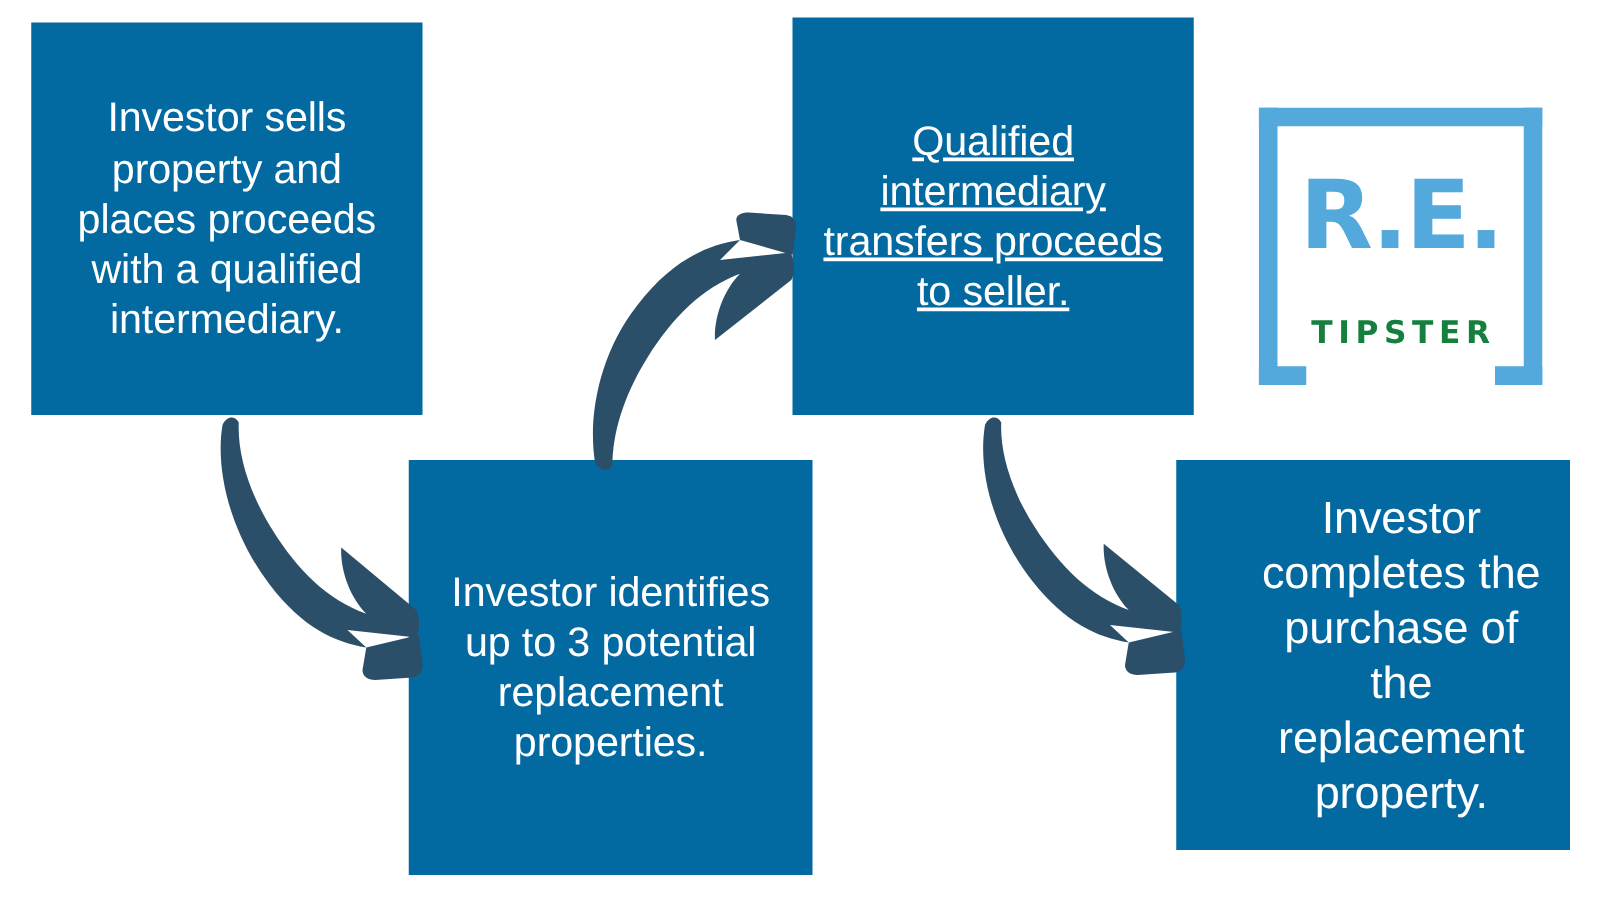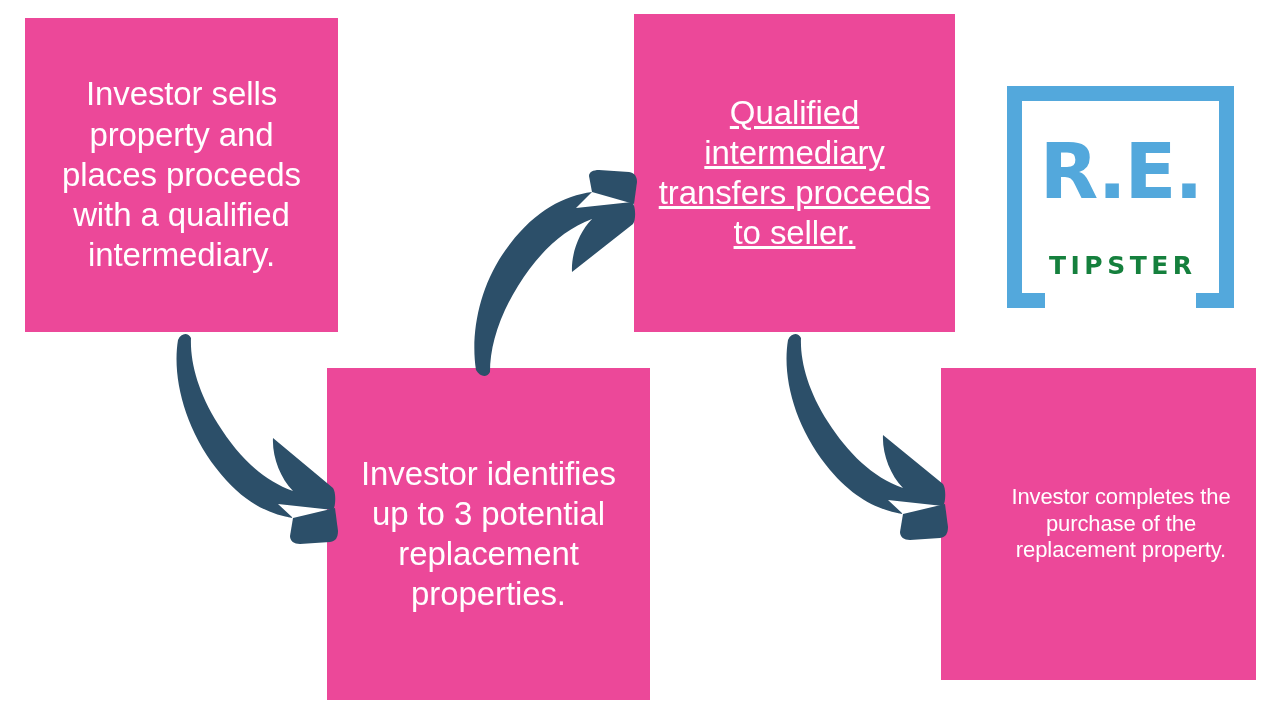--- a/index.html
+++ b/index.html
@@ -19,21 +19,21 @@
     position: absolute;
     left: 0; top: 0;
     width: 1280px;
     height: 720px;
   }
 
   
   .step-box {
     position: absolute;
     box-sizing: border-box;
-    background: #ec4899;
+    background: #0369a1;
     display: flex;
     align-items: center;
     justify-content: center;
     text-align: center;
     color: #ffffff;
     padding: 6px 14px;
   }
   .step-box .step-text {
     display: block;
     font-size: 33px;
@@ -44,21 +44,21 @@
   }
 
   #box-1 { left: 25px;  top: 18px;  width: 313px; height: 314px; }
   #box-2 { left: 327px; top: 368px; width: 323px; height: 332px; }
   #box-3 { left: 634px; top: 14px;  width: 321px; height: 318px; text-decoration: underline; }
   #box-4 { left: 941px; top: 368px; width: 315px; height: 312px; }
 
   #box-1 .step-text { font-size: 33px; }
   #box-3 .step-text { font-size: 33px; }
   #box-2 .step-text { font-size: 33px; }
-  #box-4 .step-text { font-size: 22px; margin-left: 45px; }
+  #box-4 .step-text { font-size: 36px; margin-left: 45px; }
 
   
   .arrow-svg {
     position: absolute;
     overflow: visible;
   }
   #arrow-1 { left: 150px; top: 328px; width: 200px; height: 230px; }
   #arrow-2 { left: 452px; top: 172px; width: 200px; height: 210px; }
   #arrow-3 { left: 760px; top: 328px; width: 200px; height: 225px; }
 

